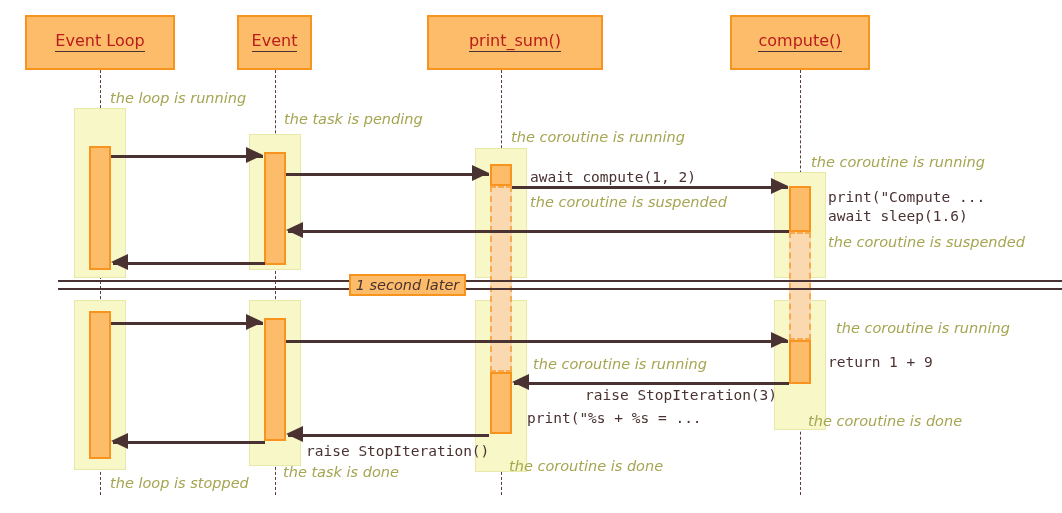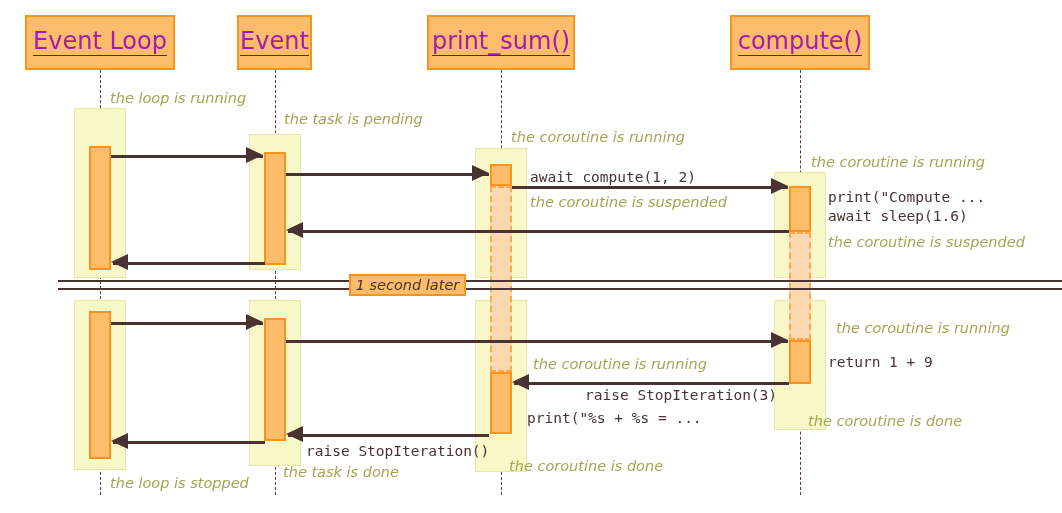--- a/index.html
+++ b/index.html
@@ -11,22 +11,22 @@
   .participant{
     position:absolute;
     background:#FCBC6A;
     border:2px solid #F8941D;
     box-sizing:border-box;
     display:flex;align-items:center;justify-content:center;
     color:#4B3232;
   }
   .participant .pname{
     font-family:"DejaVu Sans",sans-serif;
-    font-size:24px;
-    color:#a21caf;
+    font-size:16px;
+    color:#b91c1c;
     border-bottom:1.5px solid #4B3232;
     padding-bottom:1px;
     line-height:1.05;
     white-space:nowrap;
   }
 
   
   .lifeline{
     position:absolute;
     width:0;
@@ -147,21 +147,21 @@
   <div class="act" style="left:789px;top:186px;width:22px;height:46px;"></div>
   <div class="act suspended" style="left:789px;top:232px;width:22px;height:108px;"></div>
   <div class="act" style="left:789px;top:340px;width:22px;height:44px;"></div>
 
   <div class="participant" style="left:25px;top:15px;width:150px;height:55px;">
     <span class="pname">Event Loop</span>
   </div>
   <div class="participant" style="left:237px;top:15px;width:75px;height:55px;">
     <span class="pname">Event</span>
   </div>
-  <div class="participant" style="left:427px;top:15px;width:148px;height:55px;text-align:center;">
+  <div class="participant" style="left:427px;top:15px;width:176px;height:55px;text-align:center;">
     <span class="pname">print_sum()</span>
   </div>
   <div class="participant" style="left:730px;top:15px;width:140px;height:55px;">
     <span class="pname">compute()</span>
   </div>
 
   <div class="msg" style="left:111px;top:155px;width:152px;"></div>
   <div class="arrowhead right" style="left:246px;top:147px;"></div>
 
   <div class="msg" style="left:286px;top:173px;width:203px;"></div>

